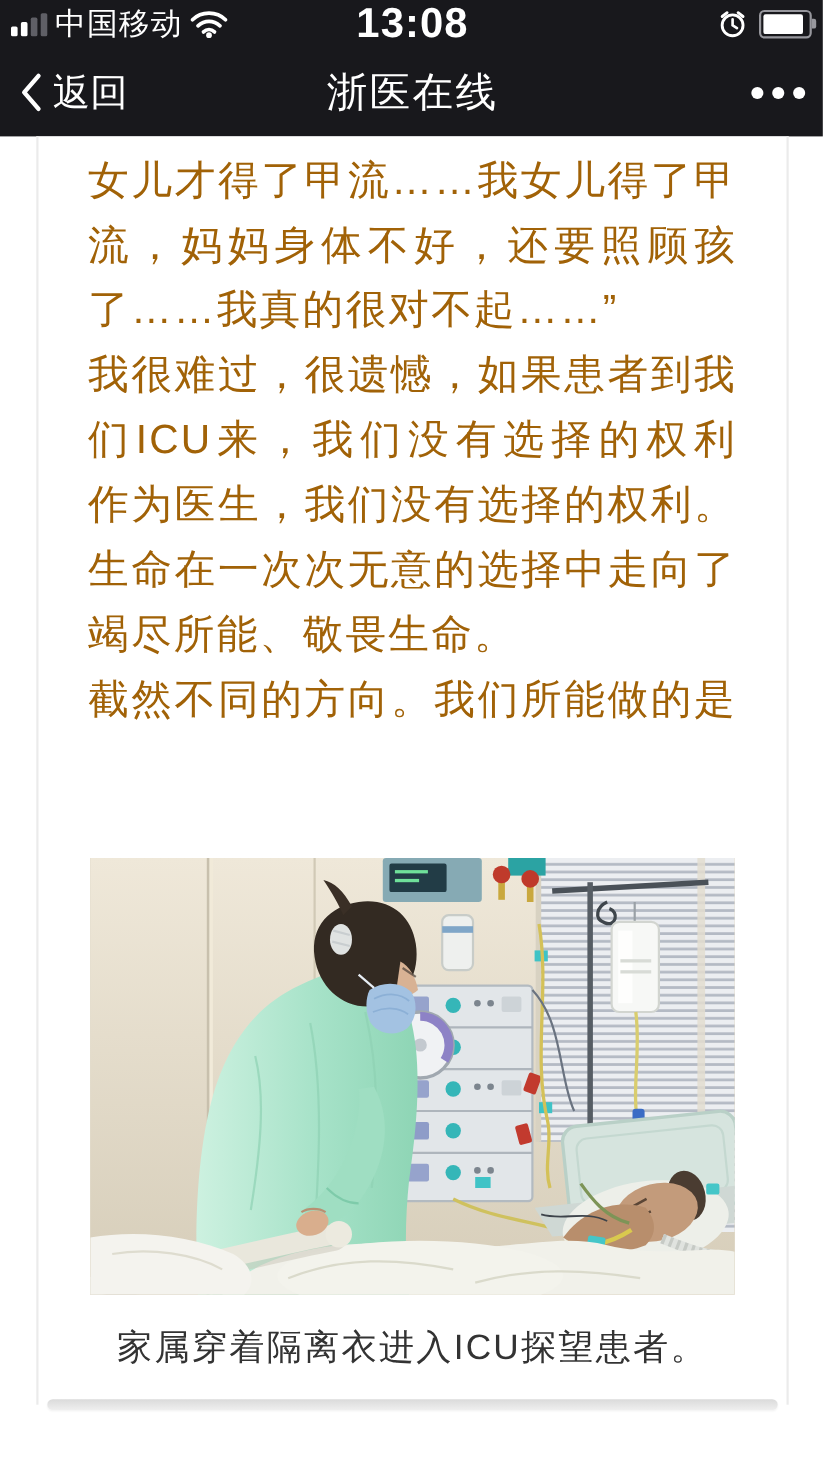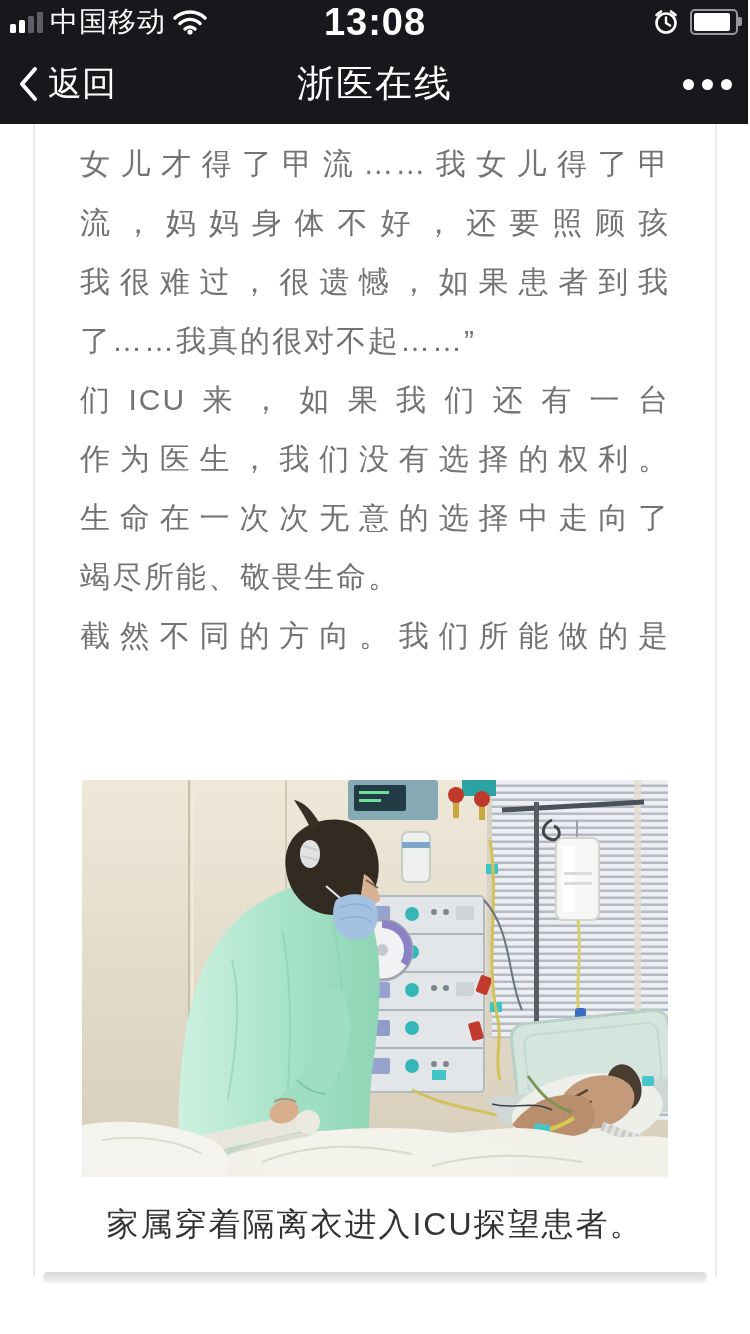--- a/index.html
+++ b/index.html
@@ -28,21 +28,21 @@
   .nav-title{position:absolute;left:0;top:0;width:750px;height:80px;display:flex;align-items:center;
              justify-content:center;color:#ffffff;font-size:37px;font-weight:400;letter-spacing:2px;}
   .more-btn{position:absolute;right:18px;top:0;height:80px;display:flex;align-items:center;gap:8px;
             background:none;border:none;cursor:pointer;padding:0;}
   .more-btn .dot{width:11px;height:11px;border-radius:50%;background:#ffffff;}
 
   
   .card{position:absolute;left:33px;top:124px;width:680px;height:1153px;background:#ffffff;
         border-left:2px solid #ebebeb;border-right:2px solid #ebebeb;}
   .article-text{position:absolute;left:45px;top:10px;width:590px;}
-  .line{height:59px;line-height:59px;font-size:30px;letter-spacing:2px;color:#737373;
+  .line{height:59px;line-height:59px;font-size:37px;letter-spacing:2px;color:#a16207;
         text-align:justify;text-align-last:justify;white-space:nowrap;}
   .line.ragged{text-align-last:left;}
 
   .photo{position:absolute;left:47px;top:656px;width:586px;height:397px;overflow:hidden;background:#ddd5c3;}
   .photo svg{display:block;}
 
   .caption{position:absolute;left:45px;top:1078px;width:590px;line-height:44px;text-align:center;
            font-size:32px;letter-spacing:2px;color:#333333;}
 
   .bottom-divider{position:absolute;left:43px;top:1272px;width:664px;height:10px;border-radius:5px;
@@ -105,23 +105,23 @@
         <span class="dot"></span>
       </button>
     </div>
   </div>
 
   <div class="card">
 
     <div class="article-text" id="article-lines">
         <div class="line">女儿才得了甲流……我女儿得了甲</div>
         <div class="line">流，妈妈身体不好，还要照顾孩</div>
+        <div class="line ragged">了……我真的很对不起……”</div>
         <div class="line">我很难过，很遗憾，如果患者到我</div>
-        <div class="line ragged">了……我真的很对不起……”</div>
-        <div class="line">们ICU来，如果我们还有一台</div>
+        <div class="line">们ICU来，我们没有选择的权利</div>
         <div class="line">作为医生，我们没有选择的权利。</div>
         <div class="line">生命在一次次无意的选择中走向了</div>
         <div class="line ragged">竭尽所能、敬畏生命。</div>
         <div class="line">截然不同的方向。我们所能做的是</div>
       </div>
 
     <div class="photo">
       <svg width="586" height="397" viewBox="0 0 586 397">
         <defs>
           <linearGradient id="wallG" x1="0" y1="0" x2="0" y2="1">

